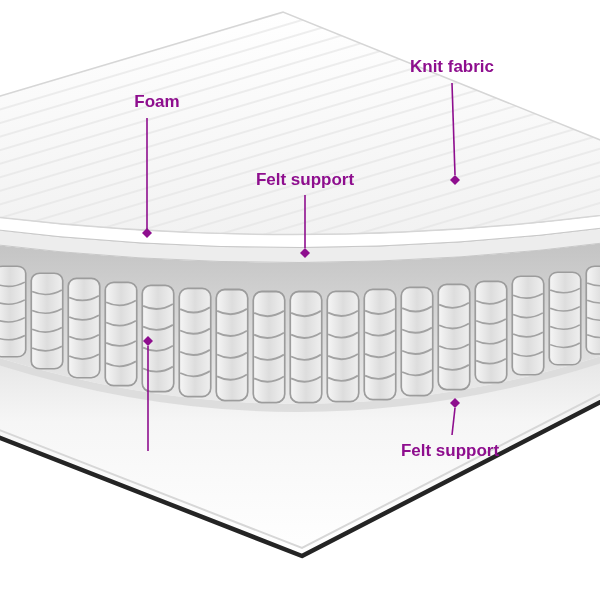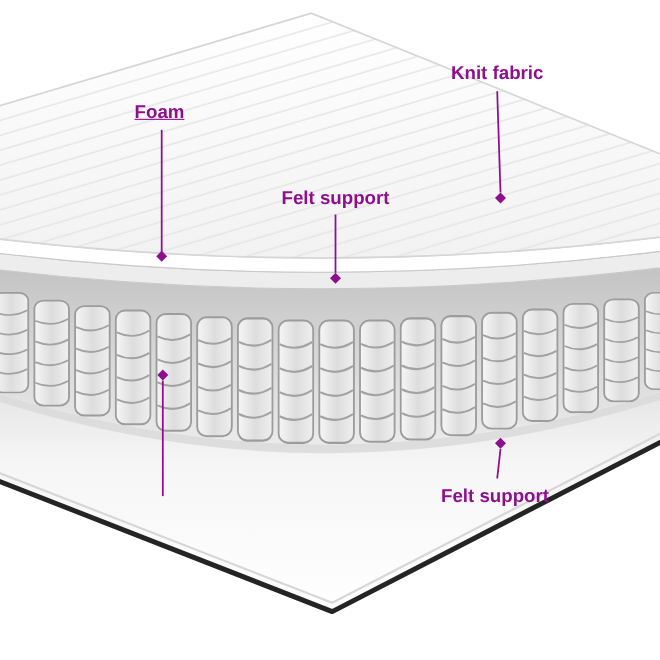--- a/index.html
+++ b/index.html
@@ -119,20 +119,20 @@
       </g>
       <g>
         <line class="leader" x1="452" y1="435" x2="455" y2="408"></line>
         <path class="diamond" d="M455 398 L460 403 L455 408 L450 403 Z"></path>
       </g>
     </g>
   </svg>
 
   <div class="label" style="left:372px;top:57px;width:160px;">Knit fabric</div>
 
-  <div class="label" style="left:95px;top:92px;width:100px;text-decoration:underline;">Foam</div>
+  <div class="label" style="left:107px;top:92px;width:100px;">Foam</div>
 
   <div class="label" style="left:225px;top:170px;width:160px;">Felt support</div>
 
 
   <div class="label" style="left:370px;top:441px;width:160px;">Felt support</div>
 
 </div>
 
 </body></html>

